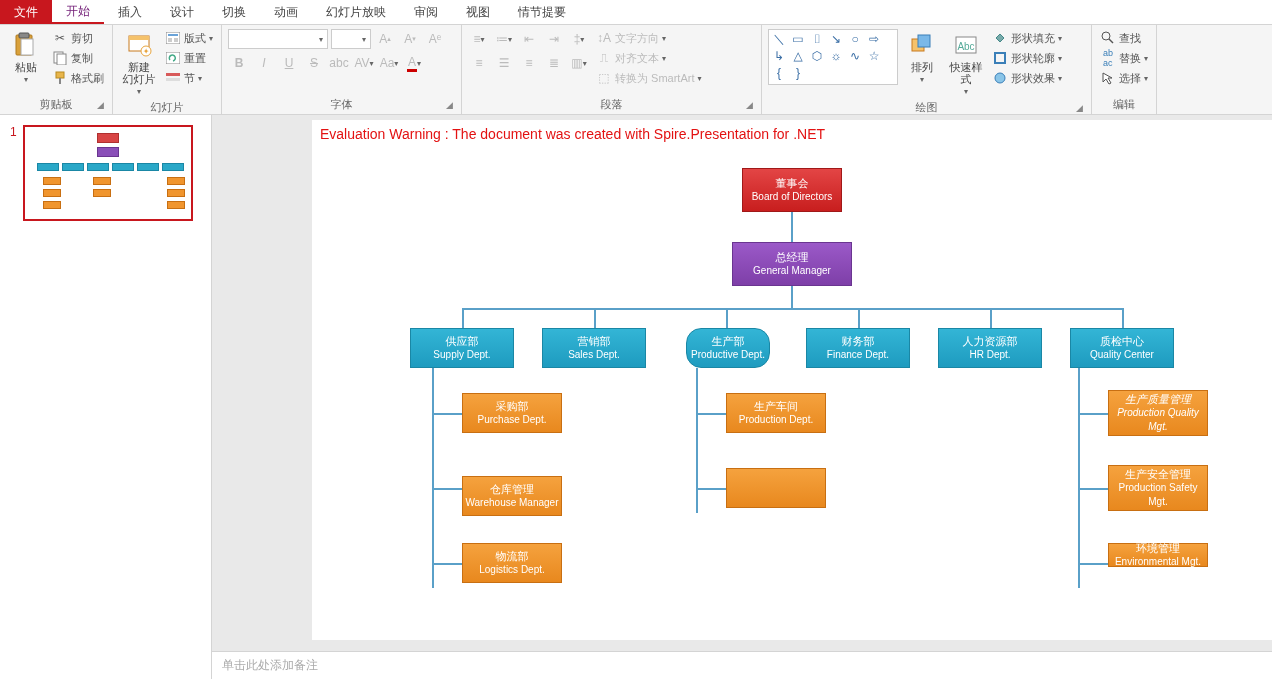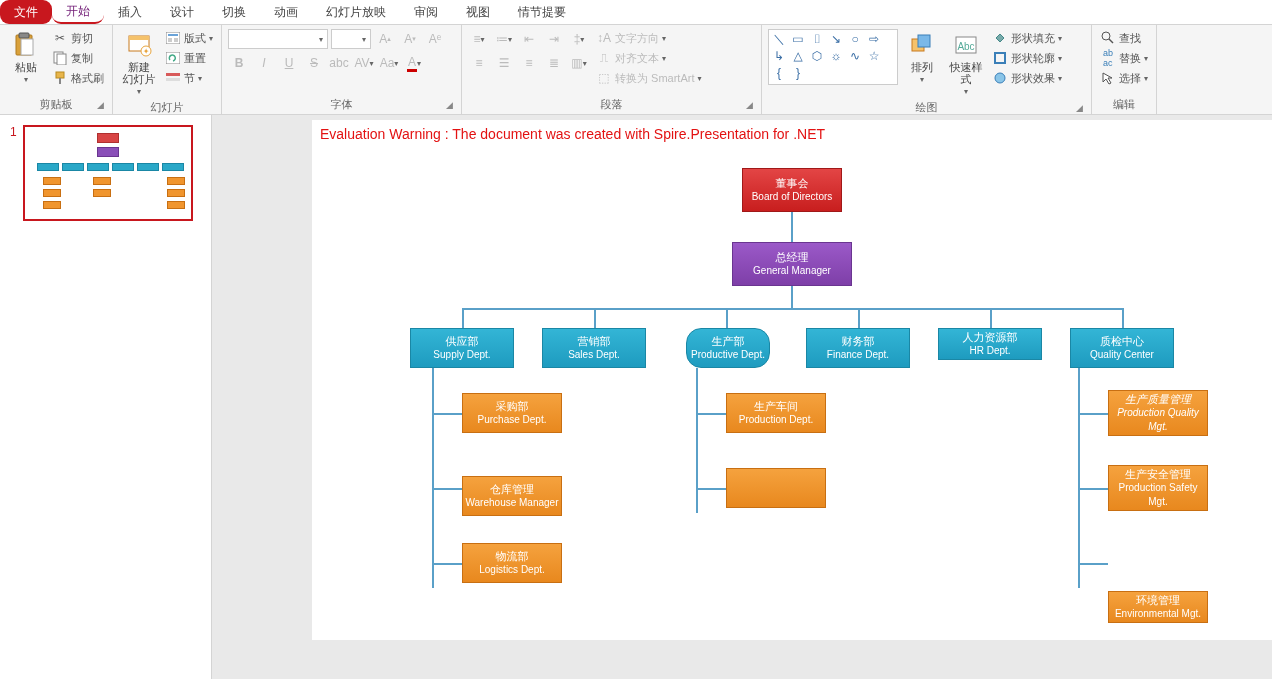--- a/index.html
+++ b/index.html
@@ -1,20 +1,20 @@
 <!DOCTYPE html>
 <html><head>
 <meta charset="utf-8">
 <style>
 * { margin:0; padding:0; box-sizing:border-box; font-family:"Microsoft YaHei",SimSun,Arial,sans-serif; }
 body { background:#fff; width:1272px; height:679px; overflow:hidden; font-size:12px; color:#444; }
 
 
 .tabs { height:25px; background:#fff; border-bottom:1px solid #d4d4d4; display:flex; align-items:stretch; }
-.tab { padding:0 14px; display:flex; align-items:center; font-size:12px; color:#444; cursor:pointer;border-radius:9px; }
+.tab { padding:0 14px; display:flex; align-items:center; font-size:12px; color:#444; cursor:pointer; }
 .tab.file { background:#c8171e; color:#fff; }
 .tab.active { color:#701a75; border-bottom:2px solid #c8171e; }
 
 
 .ribbon { height:90px; background:#f5f5f5; border-bottom:1px solid #d4d4d4; display:flex; }
 .group { border-right:1px solid #d4d4d4; padding:4px 6px 2px 6px; display:flex; flex-direction:column; }
 .group-body { flex:1; display:flex; align-items:flex-start; gap:4px; }
 .group-title { text-align:center; font-size:11px; color:#666; padding-top:2px; position:relative; }
 .dlg-launch { position:absolute; right:2px; bottom:2px; font-size:9px; color:#888; }
 
@@ -428,21 +428,21 @@
             <span class="en">Sales Dept.</span>
           </div>
         <div class="node blue-node" style="left:374px;top:160px;width:84px;height:40px;border-radius:15px;">
             <span class="cn">生产部</span>
             <span class="en">Productive Dept.</span>
           </div>
         <div class="node blue-node" style="left:494px;top:160px;width:104px;height:40px;">
             <span class="cn">财务部</span>
             <span class="en">Finance Dept.</span>
           </div>
-        <div class="node blue-node" style="left:626px;top:160px;width:104px;height:32px;align-items:center;">
+        <div class="node blue-node" style="left:626px;top:160px;width:104px;height:40px;align-items:center;">
             <span class="cn">人力资源部</span>
             <span class="en">HR Dept.</span>
           </div>
         <div class="node blue-node" style="left:758px;top:160px;width:104px;height:40px;">
             <span class="cn">质检中心</span>
             <span class="en">Quality Center</span>
           </div>
 
         <div class="node orange-node" style="left:150px;top:225px;width:100px;height:40px;">
             <span class="cn">采购部</span>
@@ -467,21 +467,22 @@
           </div>
 
         <div class="node orange-node" style="left:796px;top:222px;width:100px;height:46px;font-style:italic;">
             <span class="cn">生产质量管理</span>
             <span class="en">Production Quality Mgt.</span>
           </div>
         <div class="node orange-node" style="left:796px;top:297px;width:100px;height:46px;">
             <span class="cn">生产安全管理</span>
             <span class="en">Production Safety Mgt.</span>
           </div>
-        <div class="node orange-node" style="left:796px;top:375px;width:100px;height:32px;margin-top:48px;">
+        <div class="node orange-node" style="left:796px;top:375px;width:100px;height:24px;">
             <span class="cn">环境管理</span>
             <span class="en">Environmental Mgt.</span>
           </div>
       </div>
     </div>
 
+    <div class="notes">单击此处添加备注</div>
   </div>
 </div>
 
 </body></html>

